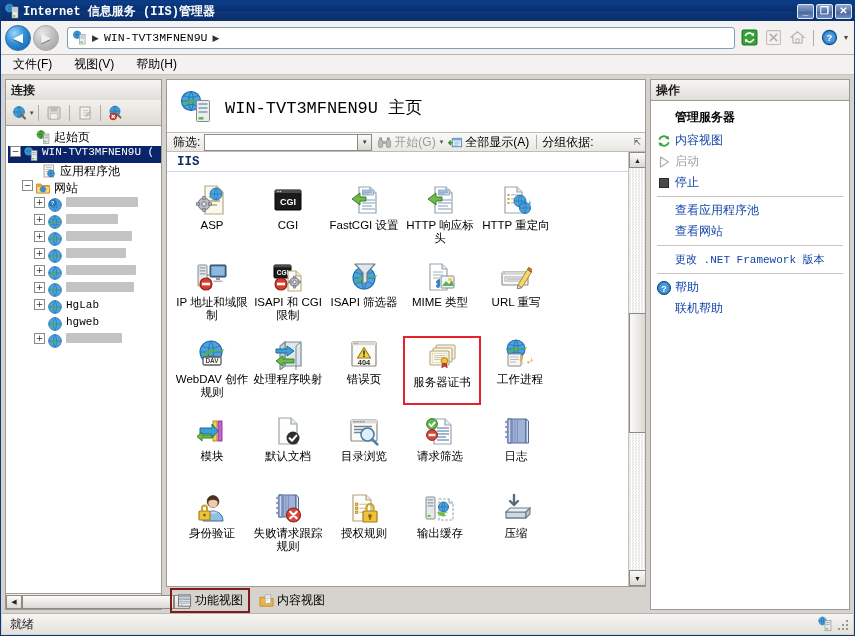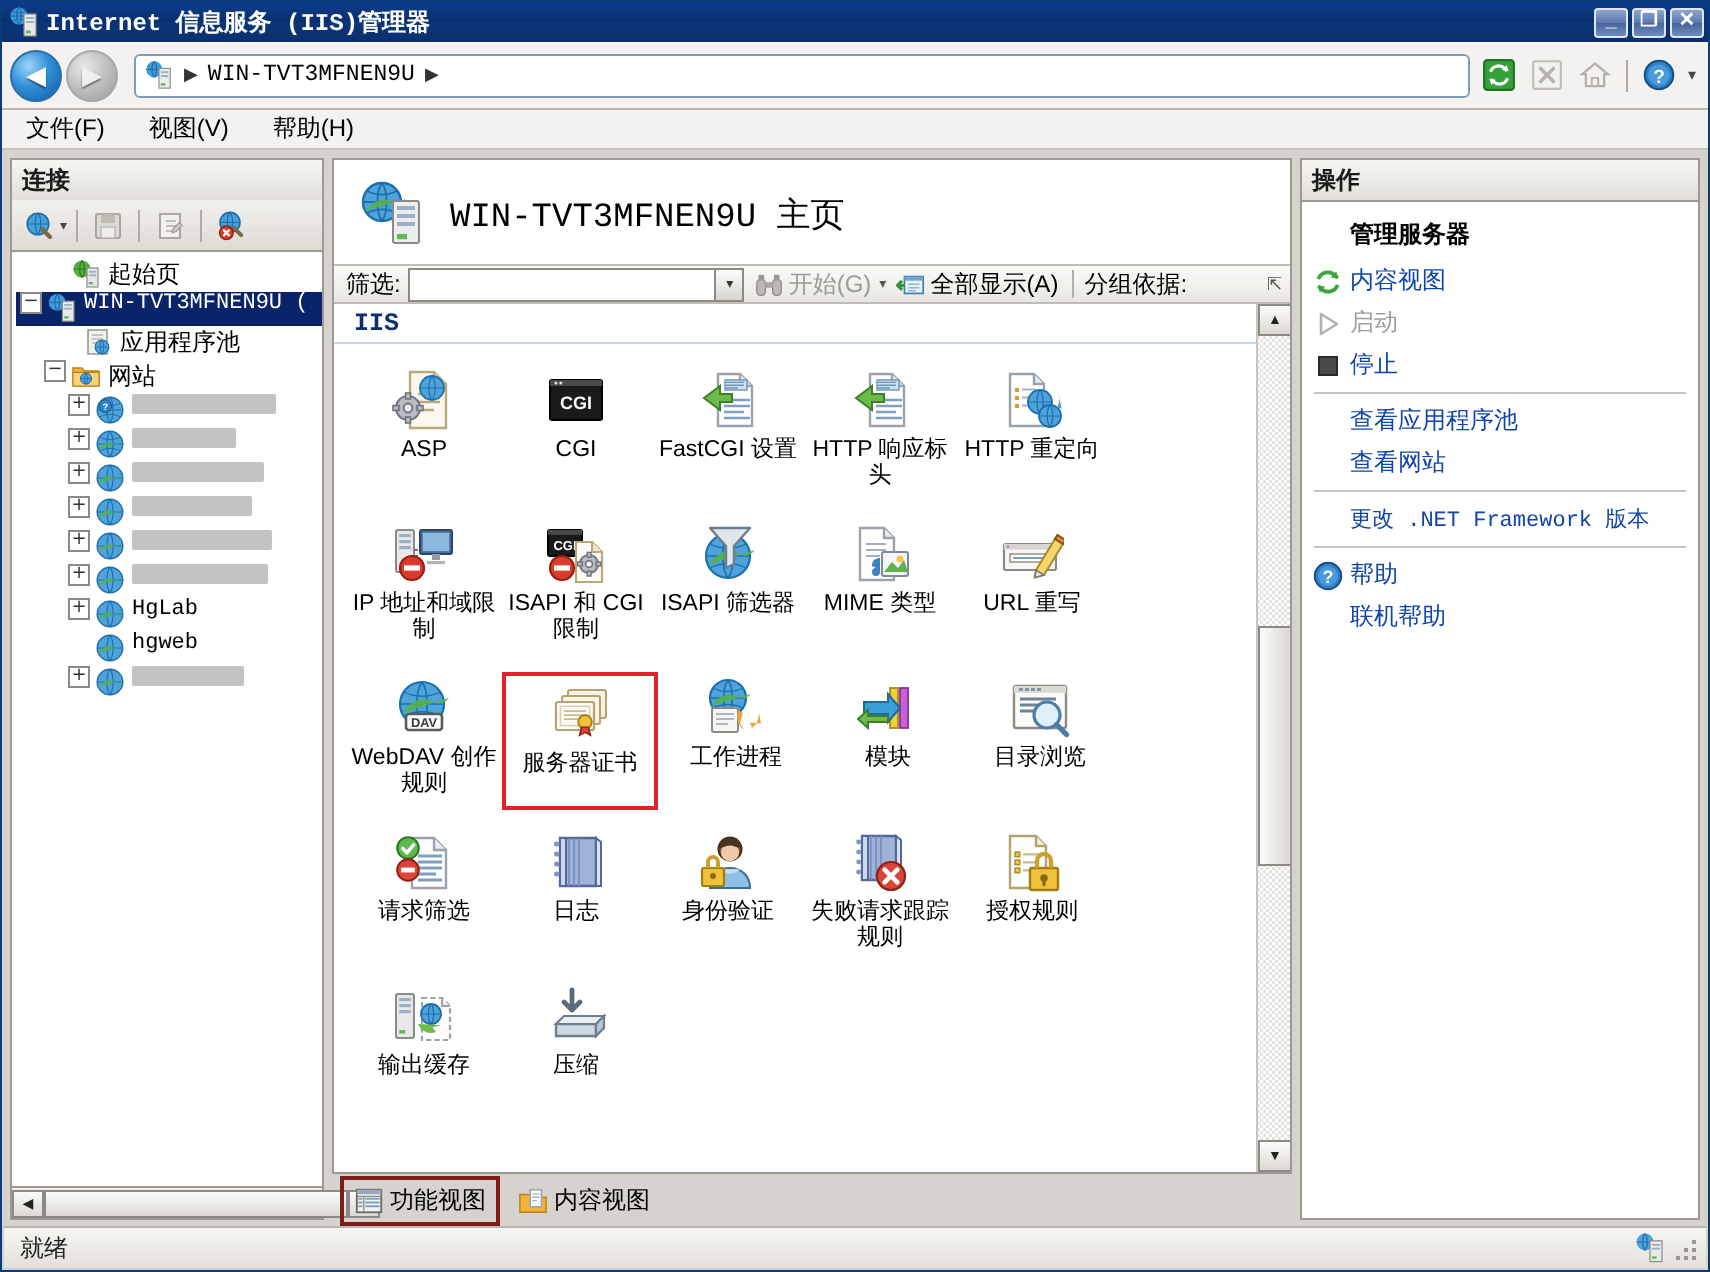--- a/index.html
+++ b/index.html
@@ -842,21 +842,48 @@
                     <path d="M4 14h22M15 3c3.4 4.4 3.4 17.6 0 22M15 3c-3.4 4.4-3.4 17.6 0 22" stroke="#1c6fae" fill="none" stroke-width=".8"></path>
                     <path d="M6 8c5.4 2.8 12.6 2.8 18 0M6 20c5.4-2.8 12.6-2.8 18 0" stroke="#1c6fae" fill="none" stroke-width=".7"></path>
                     <path d="M5 18.5c4.5-6.5 11-8.5 16-5.5 3 1.8 5.5.5 7.5-2" fill="#57b04a" opacity=".9"></path>
                     <rect x="7" y="19" width="18" height="8" rx="1.5" fill="#fff" stroke="#5a5a5a" stroke-width="1.3"></rect>
                     <text x="16" y="25.4" font-size="6.4" font-weight="bold" fill="#3a3a3a" text-anchor="middle" font-family="Liberation Sans, sans-serif">DAV</text>
                   </svg>
                 </span>
                 <span class="glabel">WebDAV 创作规则</span>
               </div>
 
-
+              <div class="gitem">
+                <span class="gicon">
+                  <svg class="svgfull" viewBox="0 0 32 32">
+                    <path d="M13 4h16v24H13z" fill="#dfe7ee" stroke="#7d8a97" stroke-width="1.2"></path>
+                    <path d="M13 4l-5 4v24l5-4z" fill="#c3d0dc" stroke="#7d8a97" stroke-width="1.2"></path>
+                    <path d="M29 4l-5 4M24 8v24" stroke="#7d8a97" stroke-width="1"></path>
+                    <path d="M4 11h11v-3l7 5-7 5v-3H4z" fill="#3b9fd8" stroke="#1f6a96" stroke-width="1"></path>
+                    <path d="M22 21H11v-3l-7 5 7 5v-3h11z" fill="#6dbb4a" stroke="#3d7f26" stroke-width="1"></path>
+                  </svg>
+                </span>
+                <span class="glabel">处理程序映射</span>
+              </div>
+
+              <div class="gitem">
+                <span class="gicon">
+                  <svg class="svgfull" viewBox="0 0 32 32">
+                    <rect x="4" y="4" width="24" height="24" rx="1" fill="#fbfbf9" stroke="#8d8a84" stroke-width="1.2"></rect>
+                    <rect x="4" y="4" width="24" height="3.2" fill="#dcd9d3"></rect>
+                    <circle cx="6.4" cy="5.6" r=".8" fill="#9a978f"></circle>
+                      <circle cx="8.8" cy="5.6" r=".8" fill="#9a978f"></circle>
+                    <path d="M16 9.5l6.5 10.5h-13z" fill="#f5d33f" stroke="#9c7b10" stroke-width="1.1" stroke-linejoin="round"></path>
+                    <rect x="15.2" y="12.5" width="1.6" height="4.2" fill="#3a3a3a"></rect>
+                    <rect x="15.2" y="17.4" width="1.6" height="1.6" fill="#3a3a3a"></rect>
+                    <text x="16" y="26.5" font-size="7.5" font-weight="bold" fill="#2a2a2a" text-anchor="middle" font-family="Liberation Sans, sans-serif">404</text>
+                  </svg>
+                </span>
+                <span class="glabel">错误页</span>
+              </div>
 
               <div class="gitem hl">
                 <span class="gicon">
                   <svg class="svgfull" viewBox="0 0 32 32">
                     <rect x="10" y="4" width="19" height="14" rx="1" fill="#f6f1e2" stroke="#b3a373" stroke-width="1"></rect>
                     <rect x="7" y="7" width="19" height="14" rx="1" fill="#f9f5e8" stroke="#b3a373" stroke-width="1"></rect>
                     <rect x="4" y="10" width="19" height="14" rx="1" fill="#fdfbf2" stroke="#b3a373" stroke-width="1.1"></rect>
                     <rect x="6.2" y="12.2" width="14.6" height="9.6" fill="none" stroke="#d8cda8" stroke-width=".7"></rect>
                     <path d="M8 14.6h11M8 16.6h11M8 18.6h7" stroke="#c9bc93" stroke-width=".9"></path>
                     <circle cx="18.5" cy="20" r="3.4" fill="#f0c23c" stroke="#a37d12" stroke-width=".9"></circle>
@@ -887,20 +914,31 @@
                   <svg class="svgfull" viewBox="0 0 32 32">
                     <rect x="22" y="6" width="4" height="20" fill="#c95fd4" stroke="#8a2f94" stroke-width=".9"></rect>
                     <rect x="17" y="6" width="4" height="20" fill="#f2d23c" stroke="#a8891a" stroke-width=".9"></rect>
                     <path d="M4 13h12v-4l6 7-6 7v-4H4z" fill="#3b9fd8" stroke="#1f6a96" stroke-width="1"></path>
                     <path d="M16 20H6v-3l-5 4.5 5 4.5v-3h10z" fill="#6dbb4a" stroke="#3d7f26" stroke-width="1"></path>
                   </svg>
                 </span>
                 <span class="glabel">模块</span>
               </div>
 
+              <div class="gitem">
+                <span class="gicon">
+                  <svg class="svgfull" viewBox="0 0 32 32">
+                    <path d="M7 3h12l6 6v20H7z" fill="#fdfdfc" stroke="#9aa3ad" stroke-width="1.2"></path>
+                    <path d="M19 3v6h6" fill="#eceff2" stroke="#9aa3ad" stroke-width="1.2"></path>
+                    <circle cx="21" cy="23" r="6.5" fill="#2e2e2e"></circle>
+                    <path d="M17.6 23.2l2.4 2.6 4.4-5.2" stroke="#fff" fill="none" stroke-width="2.1" stroke-linecap="round" stroke-linejoin="round"></path>
+                  </svg>
+                </span>
+                <span class="glabel">默认文档</span>
+              </div>
 
               <div class="gitem">
                 <span class="gicon">
                   <svg class="svgfull" viewBox="0 0 32 32">
                     <rect x="3" y="5" width="26" height="21" rx="1" fill="#fbfbf9" stroke="#8d8a84" stroke-width="1.2"></rect>
                     <rect x="3" y="5" width="26" height="3.4" fill="#dcd9d3"></rect>
                     <g fill="#7f94a8">
                         <rect x="5.5" y="6" width="2" height="1.5"></rect>
                         <rect x="8.5" y="6" width="2" height="1.5"></rect>
                         <rect x="11.5" y="6" width="2" height="1.5"></rect>

